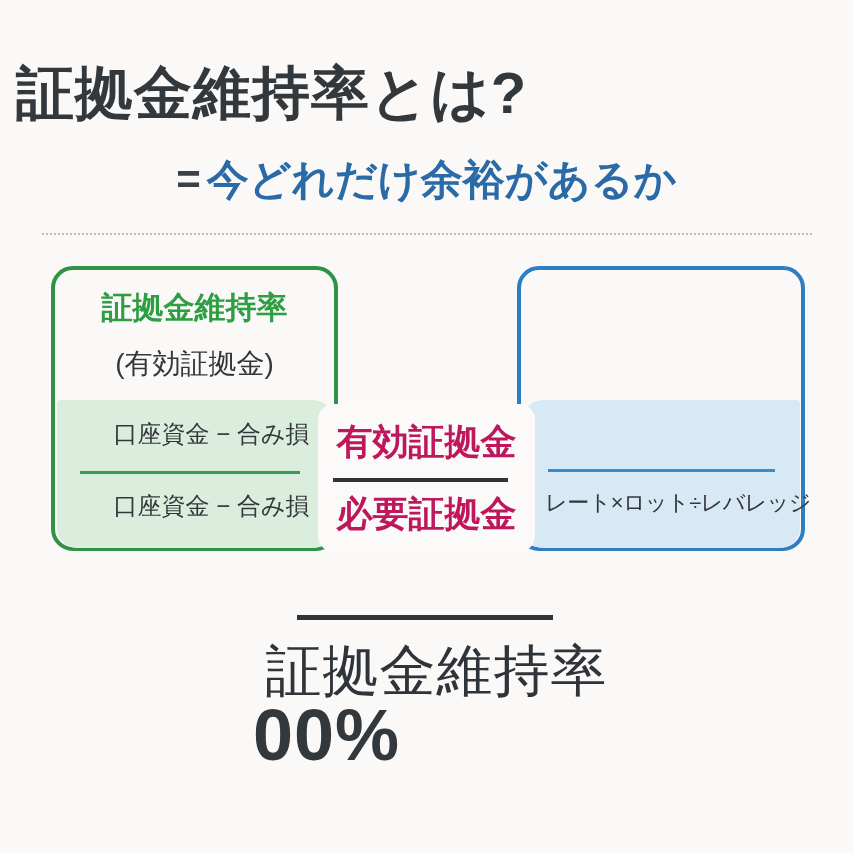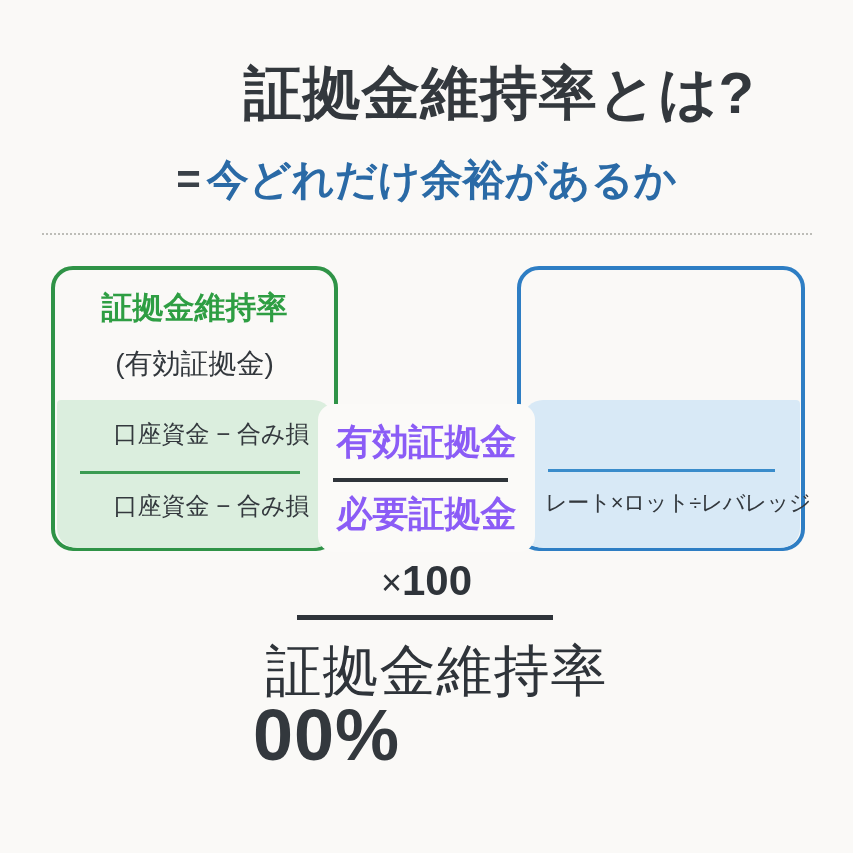--- a/index.html
+++ b/index.html
@@ -19,24 +19,24 @@
     position: absolute;
     left: 0;
     top: 0;
     width: 853px;
     height: 853px;
   }
 
   
   .title {
     position: absolute;
-    left: 0;
+    left: 16px;
     top: 62px;
     width: 755px;
-    text-align: right;
+    text-align: left;
     font-size: 58px;
     font-weight: 700;
     letter-spacing: 1px;
     color: #33383d;
     line-height: 1.08;
     white-space: nowrap;
   }
   .subtitle {
     position: absolute;
     left: 0;
@@ -195,21 +195,21 @@
     background: #fbfaf8;
     border-radius: 16px;
   }
   .center-text {
     position: absolute;
     width: 217px;
     left: 318px;
     text-align: center;
     font-size: 36px;
     font-weight: 700;
-    color: #8b5cf6;
+    color: #be185d;
     white-space: nowrap;
   }
   .ct-num { top: 418px; }
   .ct-den { top: 490px; }
   .rule-center {
     position: absolute;
     left: 333px;
     top: 478px;
     width: 175px;
     height: 0;
@@ -289,22 +289,19 @@
   <div class="side-box box-blue"></div>
   <div class="box-fill fill-blue"></div>
   <div class="rule rule-blue"></div>
   <div class="box-line bl1">レート×ロット÷レバレッジ</div>
 
   <div class="center-card"></div>
   <div class="center-text ct-num">有効証拠金</div>
   <div class="rule-center"></div>
   <div class="center-text ct-den">必要証拠金</div>
 
-  <div class="mult">
-    <span class="x">×</span><span>100</span>
-  </div>
 
   <div class="rule-main"></div>
 
   <div class="result-label">証拠金維持率</div>
   <div class="result-value">00%</div>
 
 </div>
 
 </body></html>

